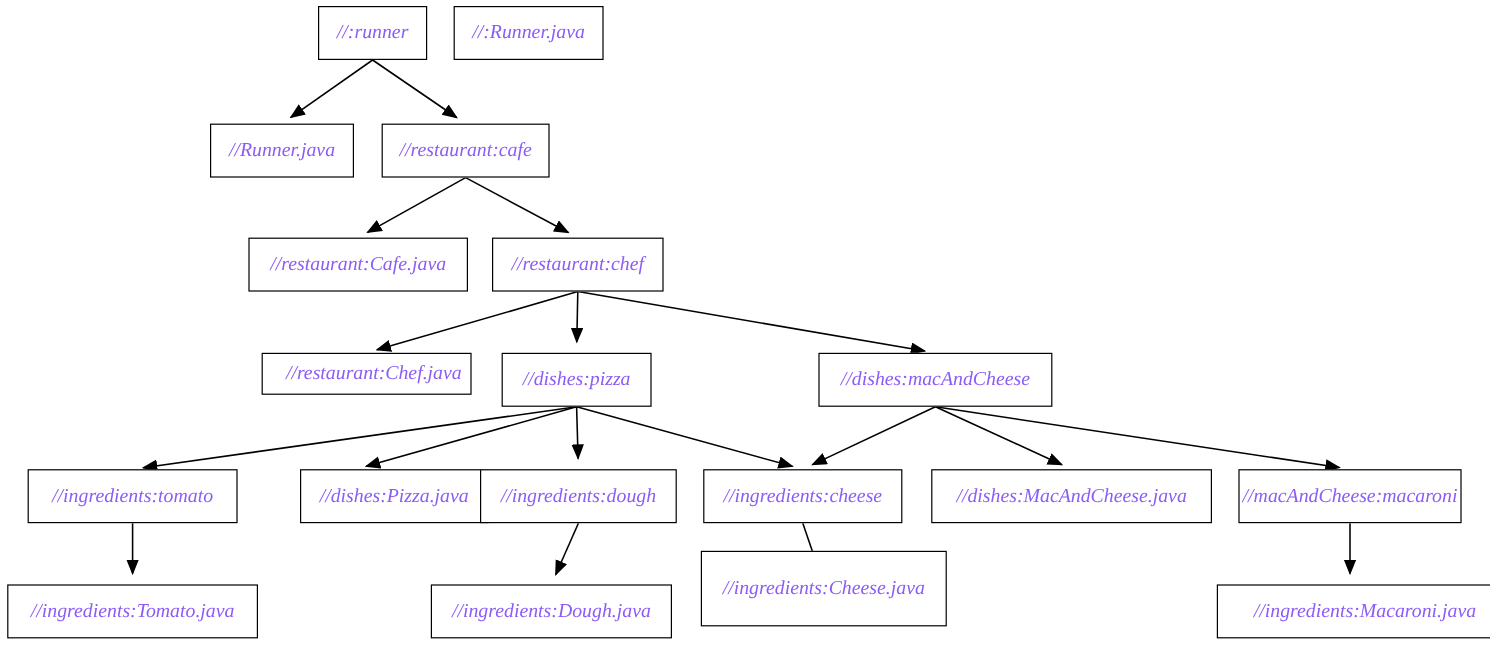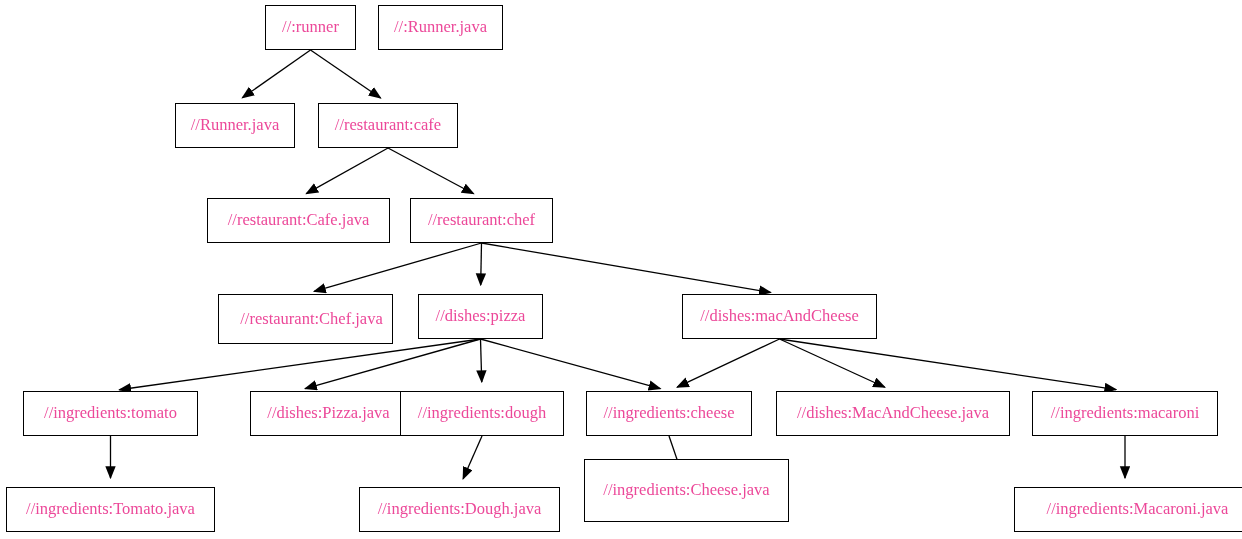--- a/index.html
+++ b/index.html
@@ -28,25 +28,26 @@
   }
   .graph-node {
     position: absolute;
     box-sizing: border-box;
     border: 1px solid #000000;
     background: #ffffff;
     display: flex;
     align-items: center;
     justify-content: center;
     white-space: nowrap;
-    color: #ec4899;
+    color: #8b5cf6;
     font-family: "Liberation Serif", "DejaVu Serif", serif;
     font-size: 16.5px;
     line-height: 1;
     letter-spacing: 0px;
+    font-style: italic;
   }
   .graph-node .node-label {
     display: block;
     padding: 0 4px;
   }
 </style>
 </head>
 <body>
 
 <div id="graph-canvas">
@@ -89,21 +90,21 @@
       </div>
       <div class="graph-node" style="left: 318px; top: 103px; width: 140px; height: 45px;">
         <span class="node-label">//restaurant:cafe</span>
       </div>
       <div class="graph-node" style="left: 207px; top: 198px; width: 183px; height: 45px;">
         <span class="node-label">//restaurant:Cafe.java</span>
       </div>
       <div class="graph-node" style="left: 410px; top: 198px; width: 143px; height: 45px;">
         <span class="node-label">//restaurant:chef</span>
       </div>
-      <div class="graph-node" style="left: 218px; top: 294px; width: 175px; height: 50px; padding-left: 12px;">
+      <div class="graph-node" style="left: 218px; top: 294px; width: 175px; height: 35px; padding-left: 12px;">
         <span class="node-label">//restaurant:Chef.java</span>
       </div>
       <div class="graph-node" style="left: 418px; top: 294px; width: 125px; height: 45px;">
         <span class="node-label">//dishes:pizza</span>
       </div>
       <div class="graph-node" style="left: 682px; top: 294px; width: 195px; height: 45px;">
         <span class="node-label">//dishes:macAndCheese</span>
       </div>
       <div class="graph-node" style="left: 23px; top: 391px; width: 175px; height: 45px;">
         <span class="node-label">//ingredients:tomato</span>
@@ -114,21 +115,21 @@
       <div class="graph-node" style="left: 400px; top: 391px; width: 164px; height: 45px;">
         <span class="node-label">//ingredients:dough</span>
       </div>
       <div class="graph-node" style="left: 586px; top: 391px; width: 166px; height: 45px;">
         <span class="node-label">//ingredients:cheese</span>
       </div>
       <div class="graph-node" style="left: 776px; top: 391px; width: 234px; height: 45px;">
         <span class="node-label">//dishes:MacAndCheese.java</span>
       </div>
       <div class="graph-node" style="left: 1032px; top: 391px; width: 186px; height: 45px;">
-        <span class="node-label">//ingredients:macaroni</span>
+        <span class="node-label">//macAndCheese:macaroni</span>
       </div>
       <div class="graph-node" style="left: 6px; top: 487px; width: 209px; height: 45px;">
         <span class="node-label">//ingredients:Tomato.java</span>
       </div>
       <div class="graph-node" style="left: 359px; top: 487px; width: 201px; height: 45px;">
         <span class="node-label">//ingredients:Dough.java</span>
       </div>
       <div class="graph-node" style="left: 584px; top: 459px; width: 205px; height: 63px;">
         <span class="node-label">//ingredients:Cheese.java</span>
       </div>

